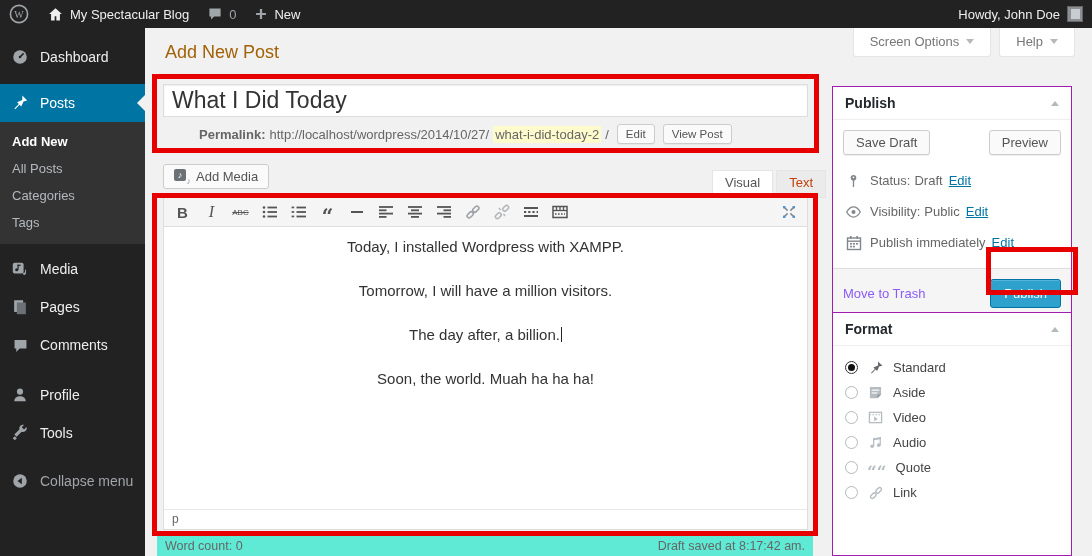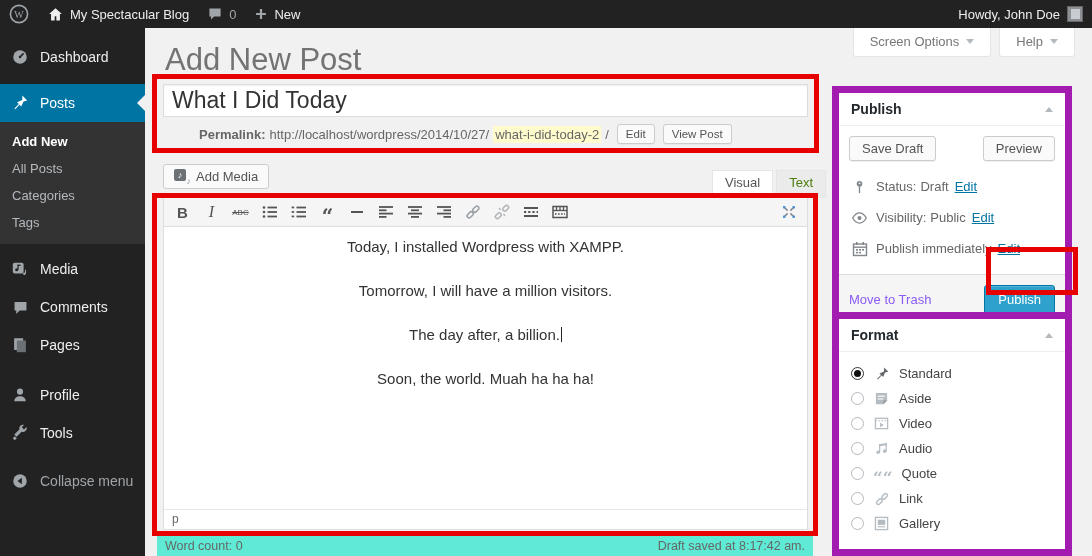--- a/index.html
+++ b/index.html
@@ -46,21 +46,21 @@
   
   .screen-tabs { position:absolute; top:28px; right:17px; display:flex; gap:8px; z-index:25; }
   .screen-tab {
     background:#fff; border:1px solid #e5e5e5; border-top:none; border-radius:0 0 3px 3px;
     padding:6px 16px 7px; font-size:13px; color:#777; display:flex; align-items:center; gap:7px; cursor:pointer;
   }
   .tri-down { width:0; height:0; border-left:4px solid transparent; border-right:4px solid transparent; border-top:5px solid #b4b9be; }
   .tri-up { width:0; height:0; border-left:4px solid transparent; border-right:4px solid transparent; border-bottom:5px solid #b4b9be; }
 
   
-  .page-title { position:absolute; left:165px; top:42px; font-size:31px; font-weight:400; color:#737373; }
+  .page-title { position:absolute; left:165px; top:42px; font-size:18px; font-weight:400; color:#a16207; }
 
   
   .title-input {
     position:absolute; left:163px; top:84px; width:645px; height:33px;
     border:1px solid #ddd; background:#fff; padding:2px 8px;
     font-family:"Liberation Sans", sans-serif; font-size:23px; color:#333;
     box-shadow: inset 0 1px 2px rgba(0,0,0,.07); outline:none;
   }
   .permalink-row { position:absolute; left:163px; top:124px; display:flex; align-items:center; gap:4px; font-size:13px; color:#666; white-space:nowrap; }
   .permalink-label { font-weight:bold;padding-left:36px; }
@@ -75,21 +75,21 @@
     position:absolute; left:163px; top:164px; display:flex; align-items:center; gap:6px;
     background:#fafafa; border:1px solid #ccc; border-radius:3px; color:#555;
     font-size:13px; padding:4px 10px; cursor:pointer;
   }
   .media-glyph { position:relative; width:16px; height:15px; }
   .media-glyph .mbox { position:absolute; left:0; top:0; width:12px; height:12px; background:#6c7176; border-radius:2px; color:#fff; font-size:9px; line-height:12px; text-align:center; }
   .media-glyph .mnote { position:absolute; right:-1px; bottom:-2px; font-size:9px; color:#9ea3a8; }
   .editor-tabs { position:absolute; left:712px; top:170px; display:flex; gap:3px; z-index:5; }
   .editor-tab { font-size:13px; padding:4px 12px 7px; cursor:pointer; border:1px solid #e5e5e5; }
   .editor-tab.active { background:#fff; border-bottom-color:#fff; color:#555; }
-  .editor-tab.inactive { background:#ebebeb; color:#4d7c0f; }
+  .editor-tab.inactive { background:#ebebeb; color:#c2410c; }
 
   
   .editor-box {
     position:absolute; left:163px; top:197px; width:645px; height:333px;
     border:1px solid #dedede; background:#fff; display:flex; flex-direction:column; z-index:4;
   }
   .mce-toolbar {
     height:29px; background:#f5f5f5; border-bottom:1px solid #dedede;
     display:flex; align-items:center; padding:0 6px; gap:4px; flex:0 0 29px;
   }
@@ -104,21 +104,21 @@
   .caret { display:inline-block; width:1px; height:15px; background:#222; vertical-align:-2px; margin-left:1px; }
   .mce-statusbar { flex:0 0 20px; border-top:1px solid #e8e8e8; background:#fff; font-size:12px; color:#666; padding:2px 8px; }
 
   .wordcount-bar {
     position:absolute; left:157px; top:535px; width:656px; height:21px;
     background:#5eead4; display:flex; align-items:center; justify-content:space-between;
     padding:0 8px; font-size:12.5px; color:#666;
   }
 
   
-  .panel { position:absolute; left:832px; width:240px; background:#fff; border:7px solid #a21caf; z-index:4; }
+  .panel { position:absolute; left:832px; width:240px; background:#fff; border:1px solid #a21caf; z-index:4; }
   .panel-header {
     display:flex; align-items:center; justify-content:space-between;
     padding:8px 12px; border-bottom:1px solid #eee; cursor:pointer;
   }
   .panel-title { font-size:14px; font-weight:bold; color:#23282d; }
   .publish-panel { top:86px; }
   .publish-body { padding:10px; }
   .pub-buttons { display:flex; justify-content:space-between; margin-bottom:10px; }
   .button {
     background:#fafafa; border:1px solid #ccc; border-radius:3px; color:#555;
@@ -233,34 +233,34 @@
         <rect x="7.2" y="5.2" width="1.3" height="5.6" fill="#222"></rect>
         <rect x="7.2" y="5.2" width="3.6" height="1.3" fill="#222"></rect>
         <circle cx="14.8" cy="15.2" r="1.4" fill="#a0a5aa"></circle>
         <rect x="15.6" y="10.8" width="1.1" height="4.4" fill="#a0a5aa"></rect>
       </svg>
     </span>
     <span>Media</span>
   </div>
   <div class="menu-item">
     <span class="mi-icon">
+      <svg width="18" height="18" viewBox="0 0 20 20">
+        <rect x="3.5" y="2.5" width="10" height="13" fill="#a0a5aa"></rect>
+        <rect x="6.5" y="5" width="10" height="13" fill="#6c7176"></rect>
+      </svg>
+    </span>
+    <span>Pages</span>
+  </div>
+  <div class="menu-item">
+    <span class="mi-icon">
       <svg width="17" height="17" viewBox="0 0 20 20">
           <path fill="#a0a5aa" d="M3 3.5h14v10h-8l-4 4v-4H3z"></path>
         </svg>
     </span>
     <span>Comments</span>
-  </div>
-  <div class="menu-item">
-    <span class="mi-icon">
-      <svg width="18" height="18" viewBox="0 0 20 20">
-        <rect x="3.5" y="2.5" width="10" height="13" fill="#a0a5aa"></rect>
-        <rect x="6.5" y="5" width="10" height="13" fill="#6c7176"></rect>
-      </svg>
-    </span>
-    <span>Pages</span>
   </div>
 
   <div class="menu-sep"></div>
 
   <div class="menu-item">
     <span class="mi-icon">
       <svg width="18" height="18" viewBox="0 0 20 20">
         <circle cx="10" cy="6.3" r="3.4" fill="#a0a5aa"></circle>
         <path fill="#a0a5aa" d="M3.6 17c0-3.4 2.9-5.6 6.4-5.6s6.4 2.2 6.4 5.6z"></path>
       </svg>
@@ -590,29 +590,18 @@
       <span class="fmt-icon">
         <svg width="16" height="16" viewBox="0 0 16 16">
             <g transform="rotate(-45 8 8)" fill="none" stroke="#b5bcc2" stroke-width="1.4">
               <rect x="1" y="6.2" width="6.4" height="3.6" rx="1.8"></rect>
               <rect x="8.6" y="6.2" width="6.4" height="3.6" rx="1.8"></rect>
             </g>
           </svg>
       </span>
       <span>Link</span>
     </div>
-    <div class="format-row">
-      <span class="radio"></span>
-      <span class="fmt-icon">
-        <svg width="15" height="15" viewBox="0 0 16 16">
-            <rect x="1.5" y="1.5" width="13" height="13" fill="none" stroke="#b5bcc2" stroke-width="1.4"></rect>
-            <rect x="4" y="4" width="8" height="5.5" fill="#b5bcc2"></rect>
-            <line x1="4" y1="11.5" x2="12" y2="11.5" stroke="#b5bcc2" stroke-width="1.2"></line>
-          </svg>
-      </span>
-      <span>Gallery</span>
-    </div>
   </div>
 </div>
 
 <div class="annotation anno-1"></div>
 <div class="annotation anno-2"></div>
 <div class="annotation anno-3"></div>
 
 </body></html>

